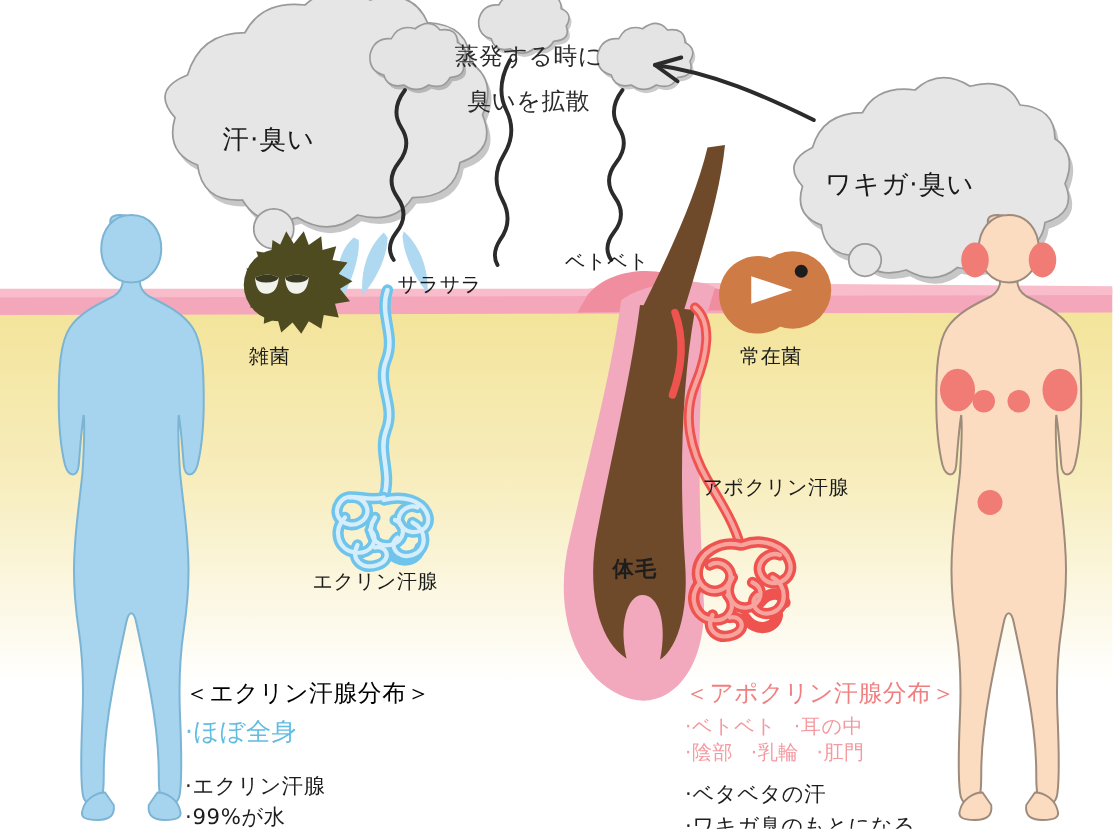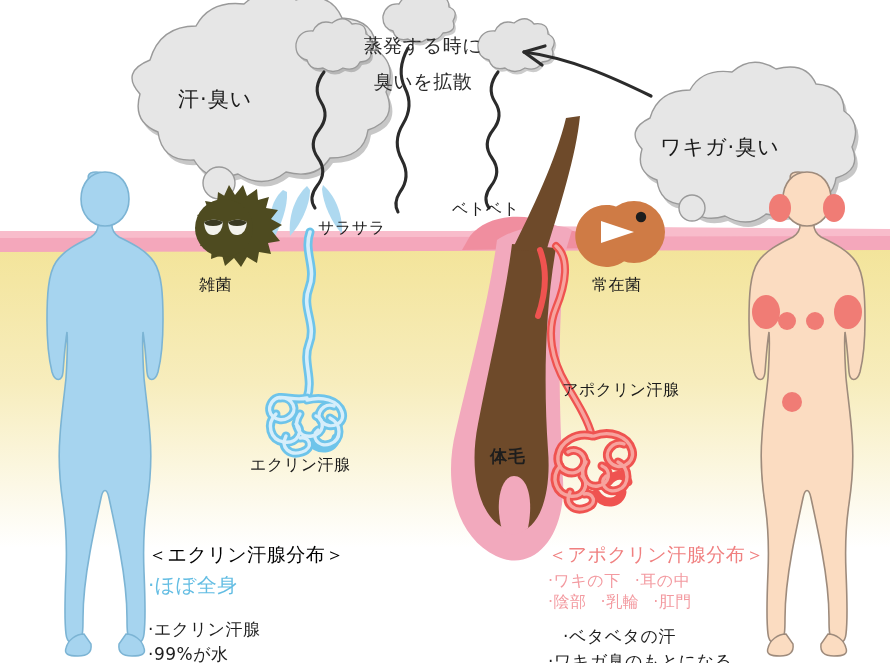--- a/index.html
+++ b/index.html
@@ -289,21 +289,21 @@
       <ellipse cx="834" cy="208" rx="11" ry="14"></ellipse>
       <ellipse cx="766" cy="312" rx="14" ry="17"></ellipse>
       <ellipse cx="848" cy="312" rx="14" ry="17"></ellipse>
       <circle cx="787" cy="321" r="9"></circle>
       <circle cx="815" cy="321" r="9"></circle>
       <circle cx="792" cy="402" r="10"></circle>
     </g>
   </g>
 </svg>
 
-<div class="lbl bubble-text" style="left:178px;top:86px;text-align:center;">汗·臭い</div>
+<div class="lbl bubble-text" style="left:178px;top:98px;text-align:center;">汗·臭い</div>
 
 <div class="lbl center-text" style="left:338px;top:32px;width:170px;">蒸発する時に</div>
 <div class="lbl center-text" style="left:338px;top:68px;width:170px;">臭いを拡散</div>
 
 <div class="lbl bubble-text" style="left:660px;top:118px;margin-top:16px;">ワキガ·臭い</div>
 
 <div class="lbl anno" style="left:199px;top:275px;">雑菌</div>
 
 <div class="lbl anno" style="left:318px;top:218px;">サラサラ</div>
 
@@ -320,22 +320,22 @@
 <div class="blk" style="left:148px;top:542px;">
   <div class="head-blue row">＜エクリン汗腺分布＞</div>
   <div class="sub-blue row" style="margin-top:4px;">·ほぼ全身</div>
   <div class="body-blk row" style="margin-top:18px;">·エクリン汗腺</div>
   <div class="body-blk row">·99%が水</div>
 </div>
 
 <div class="blk" style="left:548px;top:542px;">
   <div class="head-pink row">＜アポクリン汗腺分布＞</div>
   <div class="sub-pink row pinkrow" style="margin-top:3px;">
-    <span>·ワキの下</span><span>·耳の中</span>
+    <span>·ベトベト</span><span>·耳の中</span>
   </div>
   <div class="sub-pink row pinkrow">
     <span>·陰部</span><span>·乳輪</span><span>·肛門</span>
   </div>
-  <div class="body-blk row" style="margin-top:11px;margin-left:15px;">·ベタベタの汗</div>
+  <div class="body-blk row" style="margin-top:11px;">·ベタベタの汗</div>
   <div class="body-blk row">·ワキガ臭のもとになる</div>
 </div>
 
 </div>
 
 </body></html>

